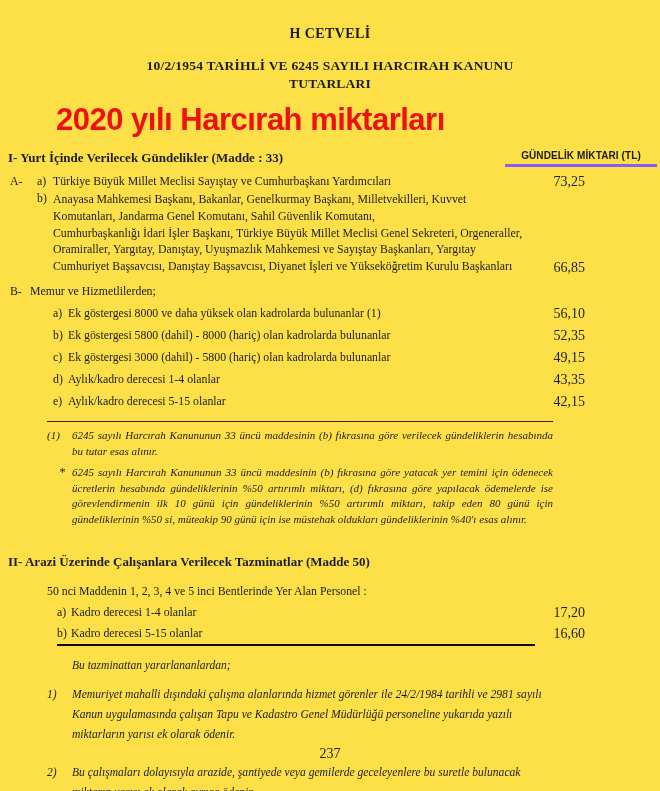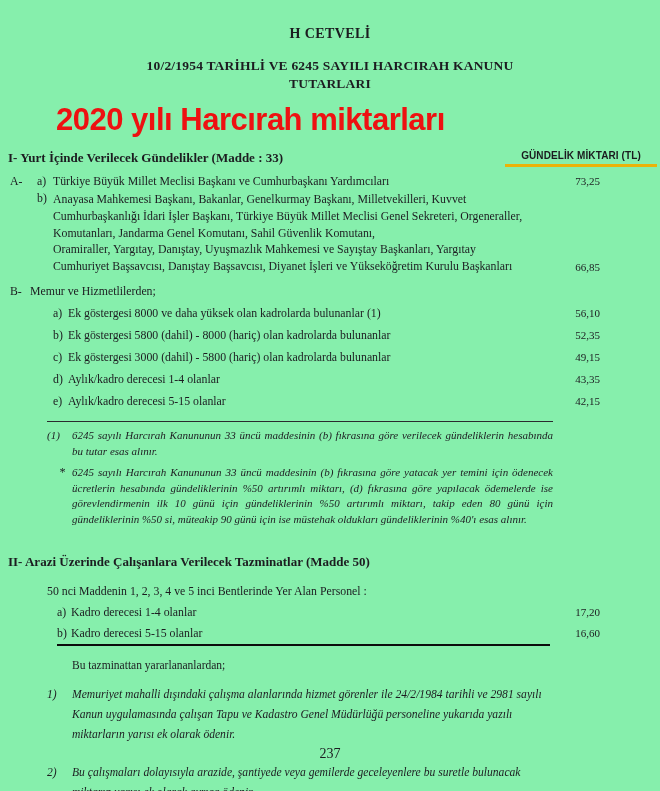--- a/index.html
+++ b/index.html
@@ -1,20 +1,20 @@
 <!DOCTYPE html>
 <html><head>
 <meta charset="utf-8">
 <style>
   * { margin:0; padding:0; box-sizing:border-box; }
   html,body { background:#ffffff; }
   .page {
     position:relative;
     width:660px; height:791px;
-    background:#86efac;
+    background:#fde047;
     font-family:"Liberation Serif", serif;
     color:#1c1c20;
     overflow:hidden;
   }
   .doc-title {
     padding-top:26px;
     text-align:center;
     font-weight:bold;
     font-size:14px;
     letter-spacing:0.4px;
@@ -40,41 +40,41 @@
   .col-header {
     position:absolute;
     top:150px; right:3px;
     width:152px;
     text-align:center;
     font-family:"Liberation Sans", sans-serif;
     font-weight:bold;
     font-size:10px;
     letter-spacing:0.1px;
     padding-bottom:3px;
-    border-bottom:3px solid #eab308;
+    border-bottom:3px solid #8b5cf6;
     color:#1a1a1e;
   }
   .sec-heading {
     margin-left:8px;
     font-weight:bold;
     font-size:13px;
   }
   .sec1-heading { margin-top:12px; }
   .sec2-heading { margin-top:26px; }
 
   .row { display:flex; align-items:flex-start; font-size:11.8px; line-height:15px; }
   .glabel { flex:0 0 27px; margin-left:10px; font-size:11.8px; }
   .glabel-sp { flex:0 0 27px; margin-left:10px; }
   .marker { flex:0 0 16px; }
   .rtext { flex:1 1 auto; }
   .val {
     flex:0 0 46px;
-    margin-right:60px; margin-left:4px;
+    margin-right:75px; margin-left:4px;
     text-align:right;
-    font-size:11px;
+    font-size:14px;
   }
   .rowA { margin-top:8px; }
   .rowAb { margin-top:2px; align-items:flex-end; }
   .lines { flex:1 1 auto; line-height:16.8px; }
 
   .groupB-head { display:flex; margin-top:9px; font-size:11.8px; }
   .groupB-head .glabelB { flex:0 0 20px; margin-left:10px; }
   .itemB { margin-top:7px; }
   .itemB .ind { flex:0 0 53px; }
   .itemB .marker { flex:0 0 15px; }
@@ -96,21 +96,21 @@
   .fnote .ftext { flex:1 1 auto; text-align:justify; }
   .fnote-star .fmarker { text-indent:12px; font-size:12px; }
 
   .sec2-intro { margin-top:14px; margin-left:47px; font-size:11.8px; }
   .row2 { display:flex; align-items:flex-start; margin-top:6px; font-size:11.8px; line-height:15px; }
   .row2 .ind2 { flex:0 0 57px; }
   .row2 .body2 { flex:1 1 auto; display:flex; }
   .row2 .body2 .marker { flex:0 0 14px; }
   .body2.underl { border-bottom:2.5px solid #0c0c0c; padding-bottom:3px; }
 
-  .note-intro { margin-top:13px; margin-left:72px; font-size:11.5px; }
+  .note-intro { margin-top:13px; margin-left:72px; font-style:italic; font-size:11.5px; }
   .bnote {
     display:flex;
     padding-left:47px; padding-right:100px;
     font-style:italic;
     font-size:11.6px;
     line-height:20px;
   }
   .bnote .fmarker { flex:0 0 25px; }
   .bnote .ftext { flex:1 1 auto; }
   .bnote1 { margin-top:14px; }
@@ -138,30 +138,30 @@
   <div class="banner">2020 yılı Harcırah miktarları</div>
 
   <div class="col-header">GÜNDELİK MİKTARI (TL)</div>
 
   <div class="sec-heading sec1-heading">I- Yurt İçinde Verilecek Gündelikler (Madde : 33)</div>
 
   
   <div class="row rowA">
     <span class="glabel">A-</span>
     <span class="marker">a)</span>
-    <span class="rtext">Türkiye Büyük Millet Meclisi Başkanı ve Cumhurbaşkanı Yardımcıları</span>
+    <span class="rtext">Türkiye Büyük Millet Meclisi Sayıştay ve Cumhurbaşkanı Yardımcıları</span>
     <span class="val">73,25</span>
   </div>
   <div class="row rowAb">
     <span class="glabel-sp"></span>
     <span class="marker" style="align-self:flex-start;">b)</span>
     <div class="lines">
       <div>Anayasa Mahkemesi Başkanı, Bakanlar, Genelkurmay Başkanı, Milletvekilleri, Kuvvet</div>
+      <div>Komutanları,  Jandarma  Genel  Komutanı,  Sahil Güvenlik Komutanı,</div>
       <div>Cumhurbaşkanlığı İdari İşler Başkanı, Türkiye Büyük Millet Meclisi Genel Sekreteri, Orgeneraller,</div>
-      <div>Komutanları,  Jandarma  Genel  Komutanı,  Sahil Güvenlik Komutanı,</div>
       <div>Oramiraller, Yargıtay,  Danıştay,  Uyuşmazlık  Mahkemesi  ve  Sayıştay  Başkanları, Yargıtay</div>
       <div>Cumhuriyet Başsavcısı, Danıştay Başsavcısı, Diyanet İşleri ve Yükseköğretim Kurulu Başkanları</div>
     </div>
     <span class="val">66,85</span>
   </div>
 
   
   <div class="groupB-head">
     <span class="glabelB">B-</span>
     <span>Memur ve Hizmetlilerden;</span>

